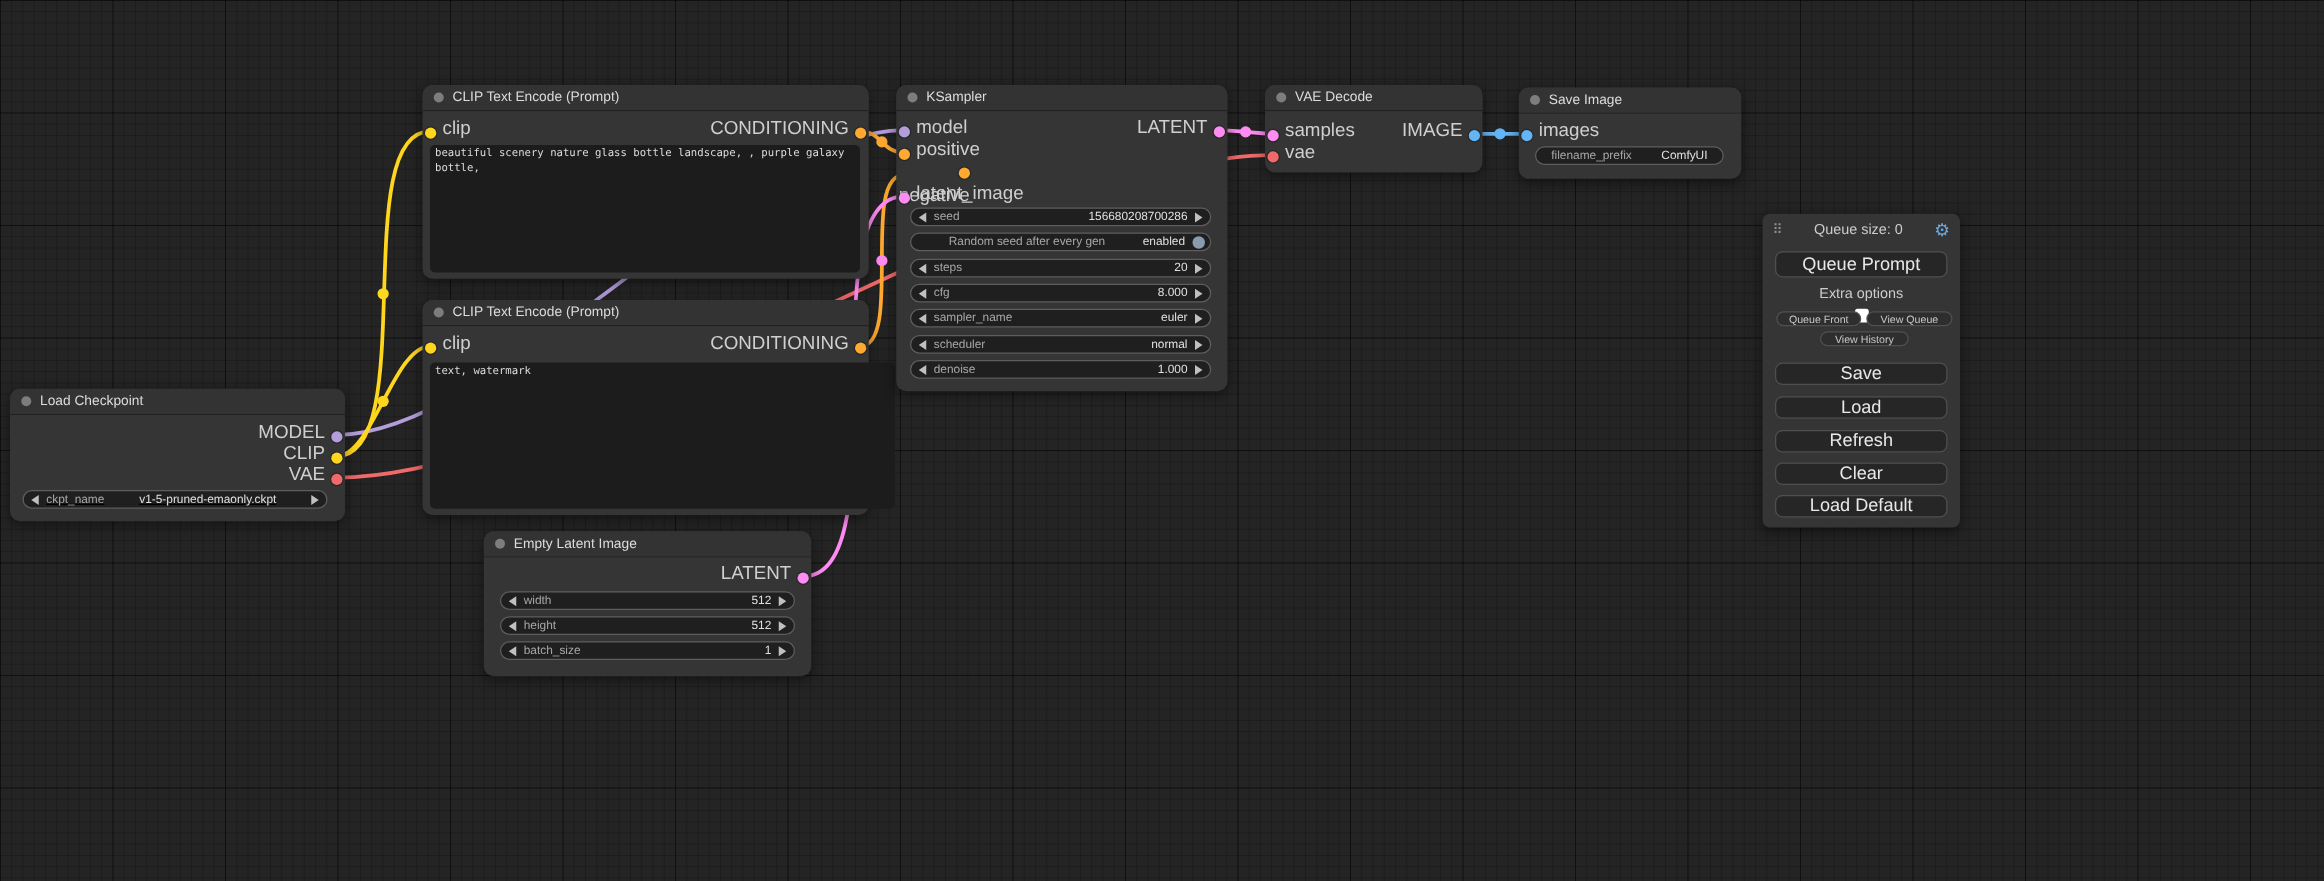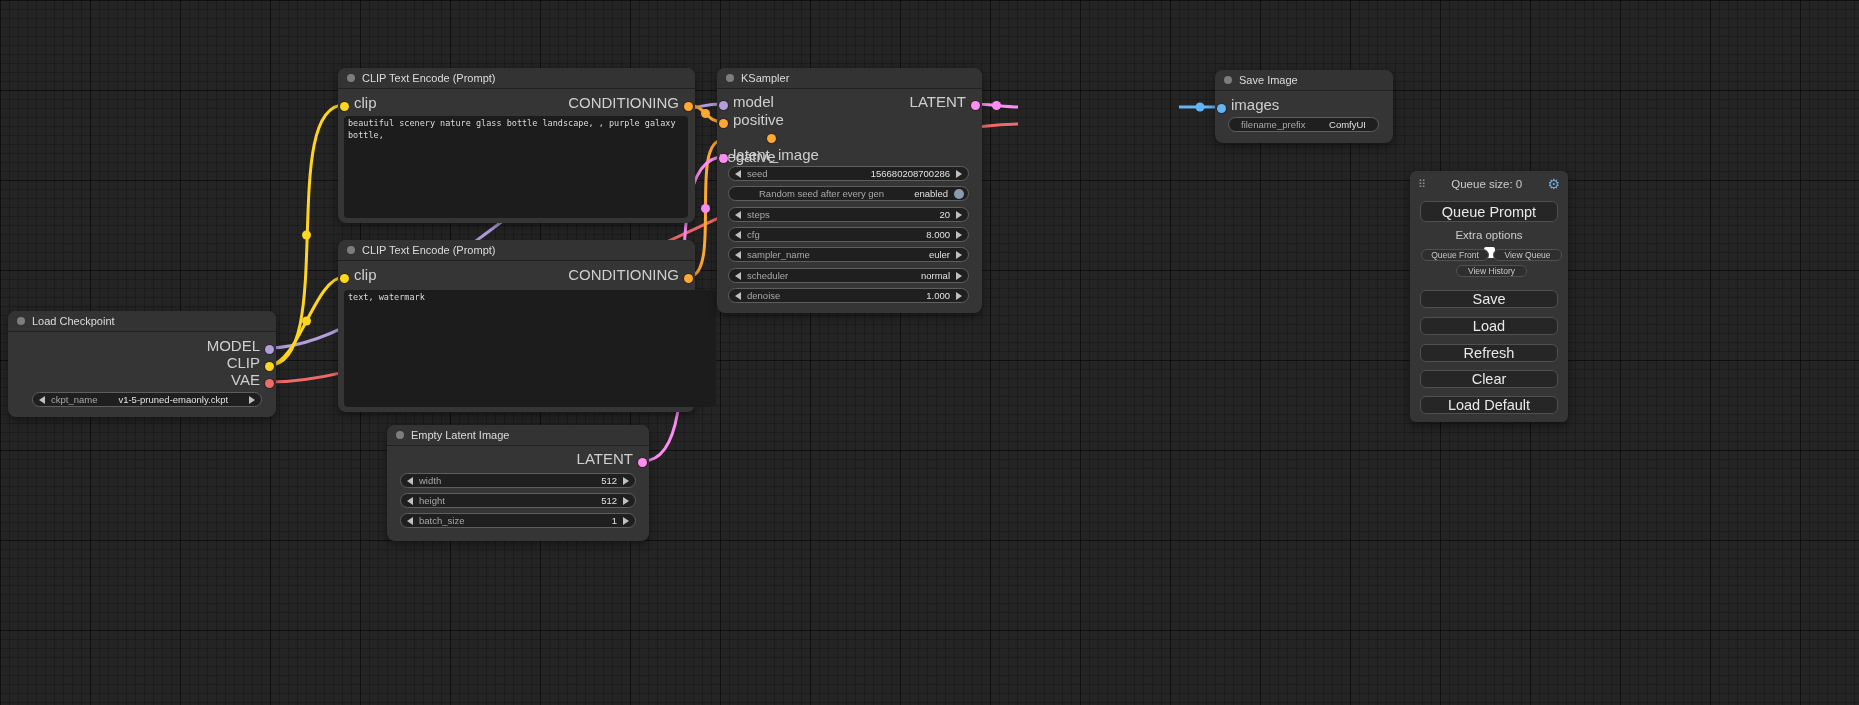--- a/index.html
+++ b/index.html
@@ -86,21 +86,21 @@
       <span class="sdot" style="background: rgb(179, 157, 219);"></span>
     </div>
     <div class="slot out" style="top:48px;">
       <span>CLIP</span>
       <span class="sdot" style="background: rgb(255, 214, 30);"></span>
     </div>
     <div class="slot out" style="top:65px;">
       <span>VAE</span>
       <span class="sdot" style="background: rgb(240, 106, 106);"></span>
     </div>
-    <div class="widget" style="left:24px;right:14px;top:81px;">
+    <div class="widget" style="left:10px;right:14px;top:81px;text-decoration:underline;">
       <span class="arrow-l"></span>
       <span class="wlabel">ckpt_name</span>
       <span class="wvalue center">v1-5-pruned-emaonly.ckpt</span>
       <span class="arrow-r"></span>
     </div>
   </div>
 
   <div class="node" style="left:338px;top:68px;width:357px;height:155px;">
     <div class="ntitle">
       <span class="tdot"></span>
@@ -223,20 +223,38 @@
       <span class="arrow-r"></span>
     </div>
     <div class="widget" style="left:11px;right:13px;top:220px;">
       <span class="arrow-l"></span>
       <span class="wlabel">denoise</span>
       <span class="wvalue">1.000</span>
       <span class="arrow-r"></span>
     </div>
   </div>
 
+  <div class="node" style="left:1012px;top:68px;width:174px;height:70px;">
+    <div class="ntitle">
+      <span class="tdot"></span>
+      <span class="ttext">VAE Decode</span>
+    </div>
+    <div class="slot in" style="top:33px;">
+      <span class="sdot" style="background: rgb(255, 140, 243);"></span>
+      <span>samples</span>
+    </div>
+    <div class="slot in" style="top:50px;">
+      <span class="sdot" style="background: rgb(240, 106, 106);"></span>
+      <span>vae</span>
+    </div>
+    <div class="slot out" style="top:33px;">
+      <span>IMAGE</span>
+      <span class="sdot" style="background: rgb(100, 181, 246);"></span>
+    </div>
+  </div>
 
   <div class="node" style="left:1215px;top:70px;width:178px;height:73px;">
     <div class="ntitle">
       <span class="tdot"></span>
       <span class="ttext">Save Image</span>
     </div>
     <div class="slot in" style="top:31px;">
       <span class="sdot" style="background: rgb(100, 181, 246);"></span>
       <span>images</span>
     </div>

